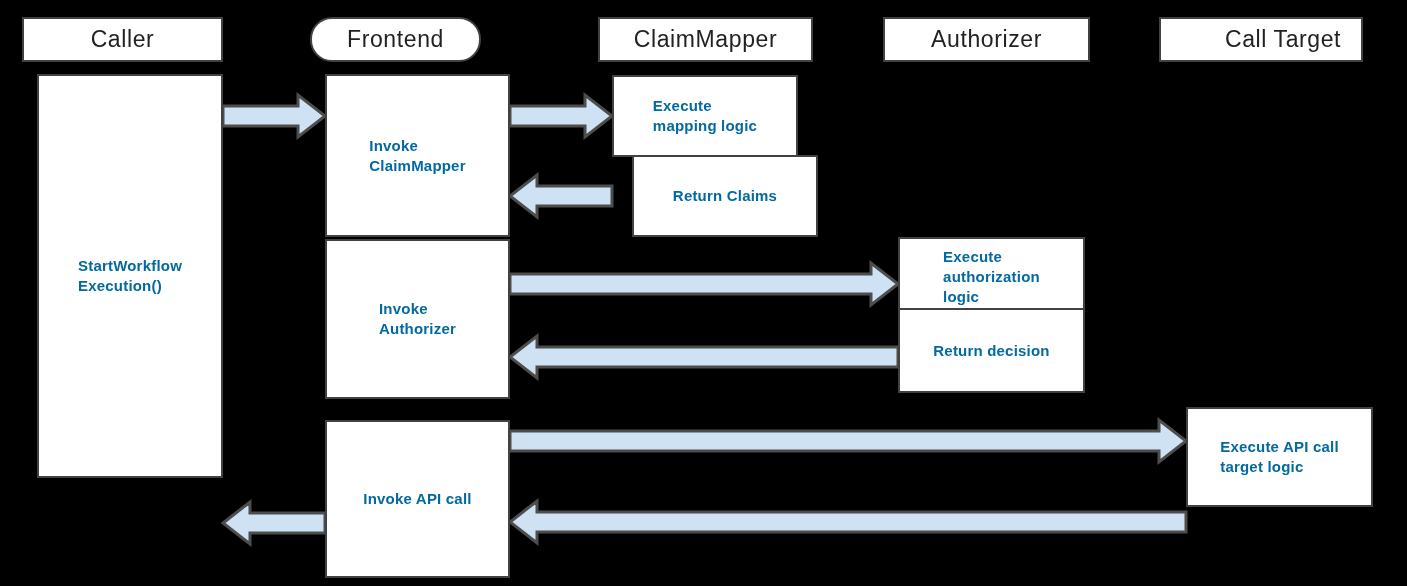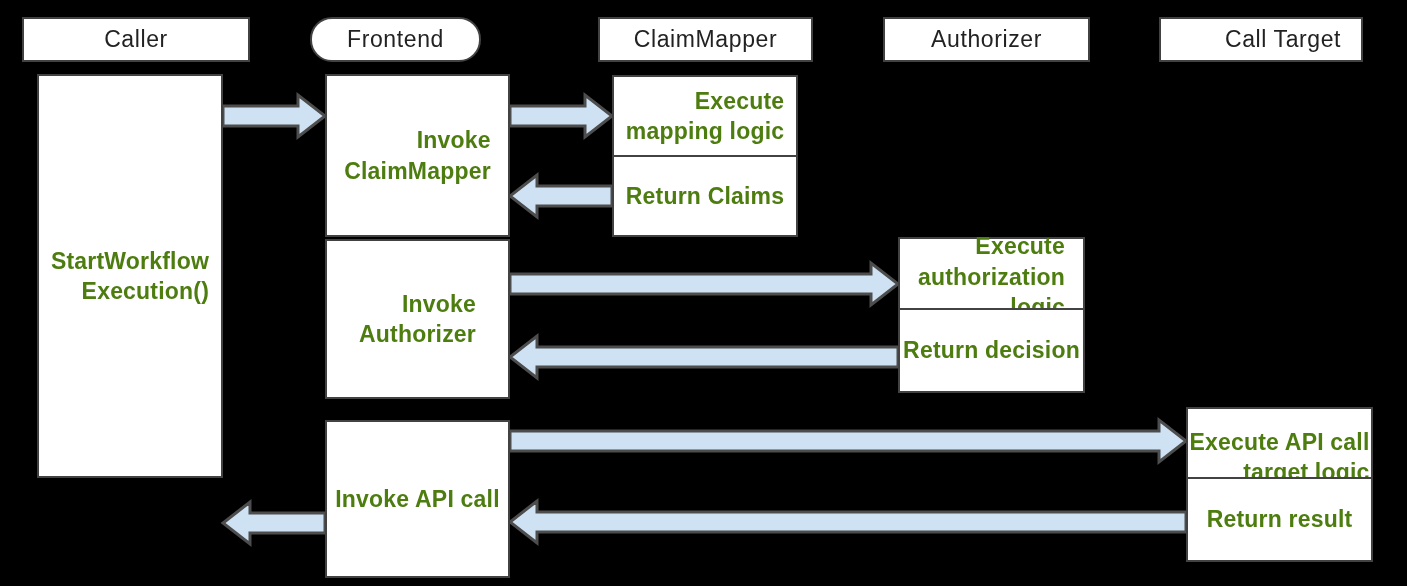--- a/index.html
+++ b/index.html
@@ -25,26 +25,26 @@
     color: #222222;
   }
   .node {
     position: absolute;
     box-sizing: border-box;
     background: #ffffff;
     border: 2px solid #424242;
     display: flex;
     align-items: center;
     justify-content: center;
-    text-align: right;
-    font-size: 23px;
+    text-align: left;
+    font-size: 15px;
     font-weight: 700;
     line-height: 1.32;
     letter-spacing: 0.2px;
-    color: #4d7c0f;
+    color: #0369a1;
     white-space: pre-line;
   }
   svg.arrows {
     position: absolute;
     left: 0; top: 0;
     width: 1407px; height: 586px;
     pointer-events: none;
   }
 </style>
 </head>
@@ -56,41 +56,40 @@
       <polygon points="223,106 298,106 298,95 325,116 298,137 298,126 223,126" fill="#cfe2f3" stroke="#4d4d4d" stroke-width="3" stroke-linejoin="miter"></polygon>
       <polygon points="510,106 585,106 585,95 612,116 585,137 585,126 510,126" fill="#cfe2f3" stroke="#4d4d4d" stroke-width="3" stroke-linejoin="miter"></polygon>
       <polygon points="612,186 537,186 537,175 510,196 537,217 537,206 612,206" fill="#cfe2f3" stroke="#4d4d4d" stroke-width="3" stroke-linejoin="miter"></polygon>
       <polygon points="510,274 871,274 871,263 898,284 871,305 871,294 510,294" fill="#cfe2f3" stroke="#4d4d4d" stroke-width="3" stroke-linejoin="miter"></polygon>
       <polygon points="898,347 537,347 537,336 510,357 537,378 537,367 898,367" fill="#cfe2f3" stroke="#4d4d4d" stroke-width="3" stroke-linejoin="miter"></polygon>
       <polygon points="510,431 1159,431 1159,420 1186,441 1159,462 1159,451 510,451" fill="#cfe2f3" stroke="#4d4d4d" stroke-width="3" stroke-linejoin="miter"></polygon>
       <polygon points="1186,512 537,512 537,501 510,522 537,543 537,532 1186,532" fill="#cfe2f3" stroke="#4d4d4d" stroke-width="3" stroke-linejoin="miter"></polygon>
       <polygon points="325,513 250,513 250,502 223,523 250,544 250,533 325,533" fill="#cfe2f3" stroke="#4d4d4d" stroke-width="3" stroke-linejoin="miter"></polygon>
     </svg>
 
-  <div class="hdr" style="left:22px;   top:17px; width:228px; height:45px;">Caller</div>
+  <div class="hdr" style="left:22px;   top:17px; width:201px; height:45px;">Caller</div>
   <div class="hdr" style="left:310px;  top:17px; width:171px; height:45px;border-radius:22px;">Frontend</div>
   <div class="hdr" style="left:598px;  top:17px; width:215px; height:45px;">ClaimMapper</div>
   <div class="hdr" style="left:883px;  top:17px; width:207px; height:45px;">Authorizer</div>
   <div class="hdr" style="left:1159px; top:17px; width:204px; height:45px;padding-left:44px;">Call Target</div>
 
   <div class="node" style="left:37px; top:74px; width:186px; height:404px;">StartWorkflow
 Execution()</div>
 
   <div class="node" style="left:325px; top:74px;  width:185px; height:163px;">Invoke
 ClaimMapper</div>
   <div class="node" style="left:325px; top:239px; width:185px; height:160px;">Invoke
 Authorizer</div>
   <div class="node" style="left:325px; top:420px; width:185px; height:158px;">Invoke API call</div>
 
   <div class="node" style="left:612px; top:75px;  width:186px; height:82px;">Execute
 mapping logic</div>
-  <div class="node" style="left:612px; top:155px; width:186px; height:82px;">Return Claims</div>
+  <div class="node" style="left:632px; top:155px; width:186px; height:82px;">Return Claims</div>
 
   <div class="node" style="left:898px; top:237px; width:187px; height:80px;">Execute
 authorization
 logic</div>
   <div class="node" style="left:898px; top:308px; width:187px; height:85px;">Return decision</div>
 
   <div class="node" style="left:1186px; top:407px; width:187px; height:100px;">Execute API call
 target logic</div>
-  <div class="node" style="left:1186px; top:477px; width:187px; height:85px;">Return result</div>
 
 </div>
 
 </body></html>

